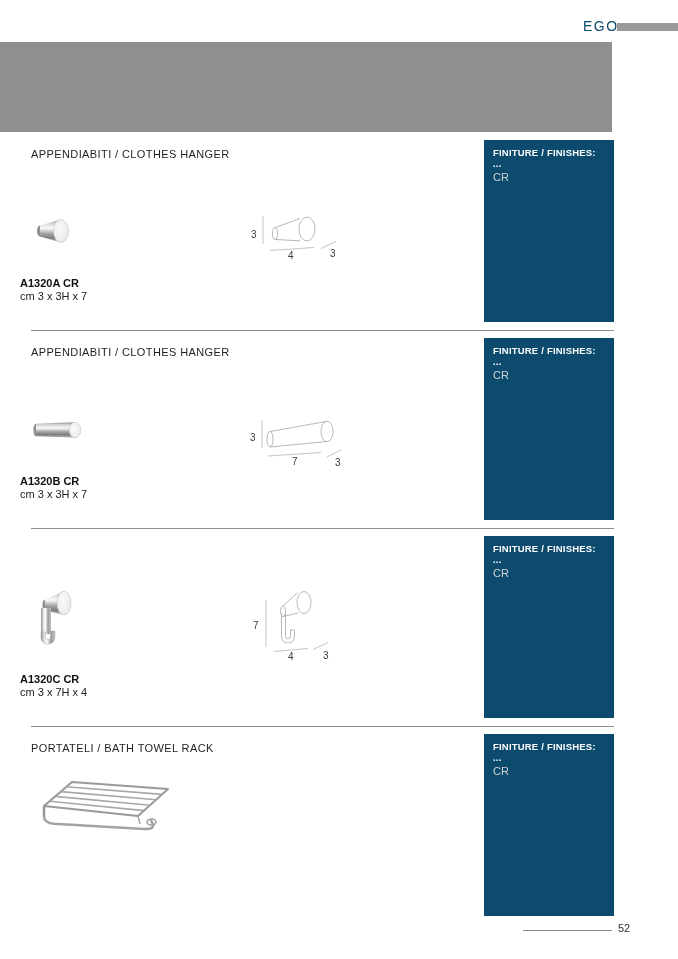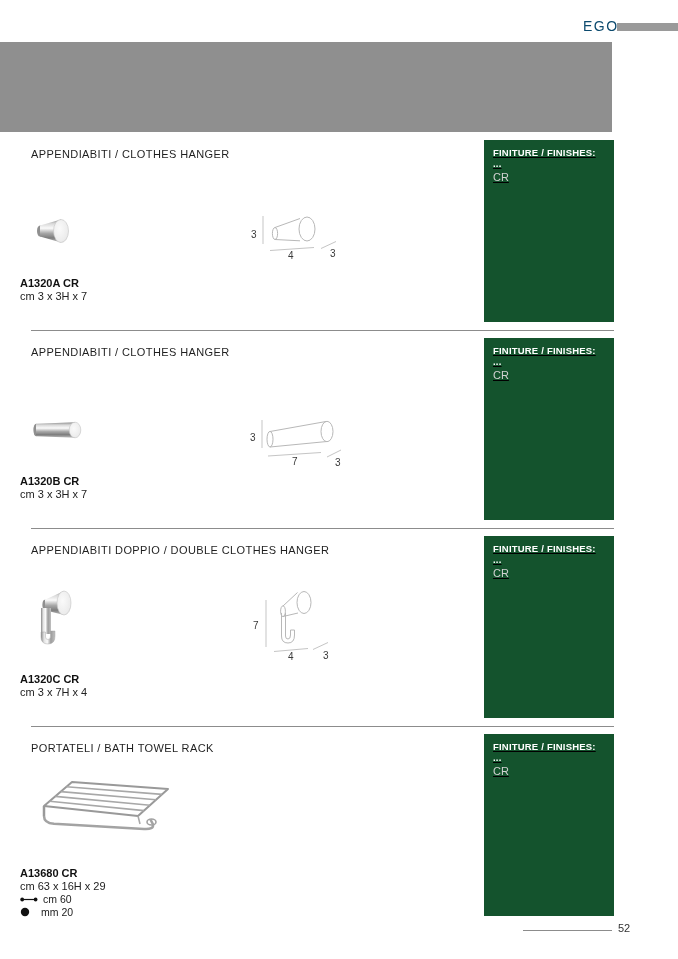--- a/index.html
+++ b/index.html
@@ -3,22 +3,22 @@
 <meta charset="utf-8">
 <style>
   html,body{margin:0;padding:0;background:#fff;}
   .page{position:relative;width:678px;height:959px;background:#fff;
         font-family:"Liberation Sans",sans-serif;overflow:hidden;}
   .brand{position:absolute;top:18px;left:583px;font-size:14px;color:#0c4a6e;letter-spacing:1.5px;}
   .brand-bar{position:absolute;top:23px;left:617px;width:61px;height:8px;background:#9a9a9a;}
   .banner{position:absolute;top:42px;left:0;width:612px;height:90px;background:#8f8f8f;}
   .section{position:absolute;left:0;width:678px;height:198px;}
   .sec-title{position:absolute;left:31px;top:16px;font-size:11px;color:#1f1f1f;letter-spacing:.4px;}
-  .finish-box{position:absolute;left:484px;top:8px;width:130px;height:182px;background:#14532d;
-              box-sizing:border-box;padding:7px 9px;text-decoration:underline;}
+  .finish-box{position:absolute;left:484px;top:8px;width:130px;height:182px;background:#0c4a6e;
+              box-sizing:border-box;padding:7px 9px;}
   .finish-label{font-size:9.5px;font-weight:bold;color:#ffffff;letter-spacing:.2px;}
   .finish-value{font-size:11px;color:#d2d2d2;margin-top:2px;}
   .code-block{position:absolute;left:20px;}
   .code{font-size:11px;font-weight:bold;color:#111;}
   .size{font-size:11px;color:#222;margin-top:1px;}
   .note{font-size:10.5px;color:#222;margin-top:1px;display:flex;align-items:center;}
   .note .ic{display:inline-flex;align-items:center;}
   .note .txt{margin-left:5px;}
   .note.wide .txt{margin-left:11px;}
   .divider{position:absolute;left:31px;width:583px;height:1px;background:#8c8c8c;}
@@ -133,21 +133,20 @@
 
     <div class="finish-box">
       <div class="finish-label">FINITURE / FINISHES: ...</div>
       <div class="finish-value">CR</div>
     </div>
   </div>
 
   <div class="divider" style="top:528px"></div>
 
   <div class="section" style="top:528px">
-    <div class="sec-title">APPENDIABITI DOPPIO / DOUBLE CLOTHES HANGER</div>
 
     <div class="photo" style="left:33px;top:56px">
       <svg width="44" height="62">
         <ellipse cx="12" cy="21" rx="2.6" ry="5.2" fill="#8f8f8f"></ellipse>
         <path d="M12,15.8 L31,7 L31,31 L12,26.2 Z" fill="url(#chromeV)"></path>
         <ellipse cx="31" cy="19" rx="7" ry="12" fill="url(#faceG)" stroke="#c4c4c4" stroke-width="0.6"></ellipse>
         <rect x="8" y="24" width="10" height="26" fill="url(#chromeH)"></rect>
         <path d="M8,48 L8,53 Q8,60 15,60 Q22,60 22,52 L22,47 L17.5,47 L17.5,52 Q17.5,55.5 15,55.5 Q12.5,55.5 12.5,53 L12.5,48 Z" fill="url(#chromeH)" stroke="#9a9a9a" stroke-width="0.4"></path>
       </svg>
     </div>
@@ -191,42 +190,20 @@
         <line x1="24.8" y1="15.6" x2="120" y2="23.8" stroke="#a8a8a8" stroke-width="1.6"></line>
         <line x1="30.4" y1="10.8" x2="126" y2="18.4" stroke="#a8a8a8" stroke-width="1.6"></line>
         <line x1="8" y1="30" x2="8" y2="40" stroke="#999999" stroke-width="2.5"></line>
         <line x1="102" y1="40" x2="104" y2="48" stroke="#a8a8a8" stroke-width="1.6"></line>
         <path d="M8,40 Q8,47 18,47.8 L108,53 Q118,53.6 117,48.5 L114.5,43.5" fill="none" stroke="#a3a3a3" stroke-width="2.5"></path>
         <ellipse cx="115.5" cy="46" rx="4.5" ry="3" fill="none" stroke="#a3a3a3" stroke-width="1.6"></ellipse>
       </svg>
     </div>
 
 
-    <div class="code-block" style="top:141px">
-      <div class="code">A13680 CR</div>
-      <div class="size">cm 63 x 16H x 29</div>
-      <div class="note">
-        <span class="ic">
-          <svg width="18" height="7">
-            <circle cx="2.2" cy="3.5" r="1.9" fill="#111"></circle>
-            <line x1="4" y1="3.5" x2="14" y2="3.5" stroke="#111" stroke-width="1.2"></line>
-            <circle cx="15.6" cy="3.5" r="1.9" fill="#111"></circle>
-          </svg>
-        </span>
-        <span class="txt">cm 60</span>
-      </div>
-      <div class="note wide">
-        <span class="ic">
-          <svg width="10" height="10">
-              <circle cx="5" cy="5" r="4.2" fill="#111"></circle>
-            </svg>
-        </span>
-        <span class="txt">mm 20</span>
-      </div>
-    </div>
 
     <div class="finish-box">
       <div class="finish-label">FINITURE / FINISHES: ...</div>
       <div class="finish-value">CR</div>
     </div>
   </div>
 
   <div class="page-line"></div>
   <div class="page-num">52</div>
 

